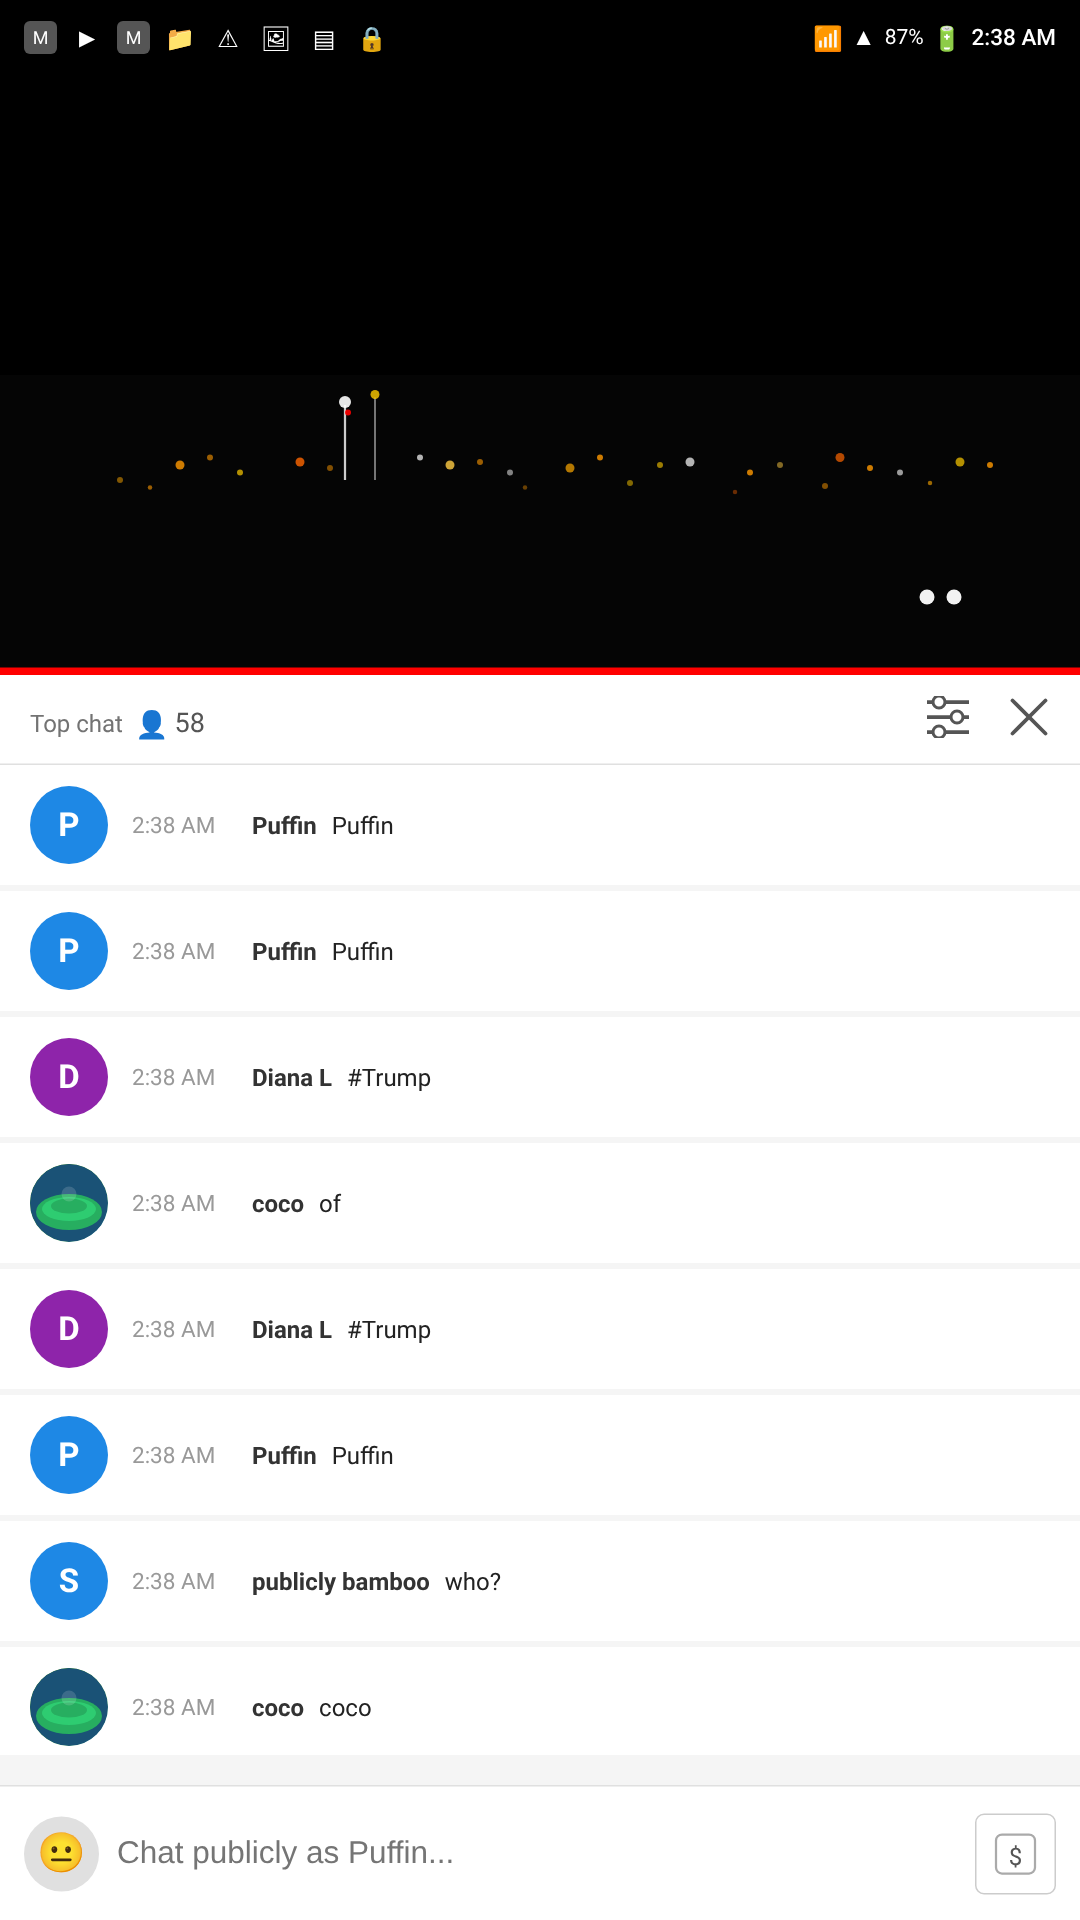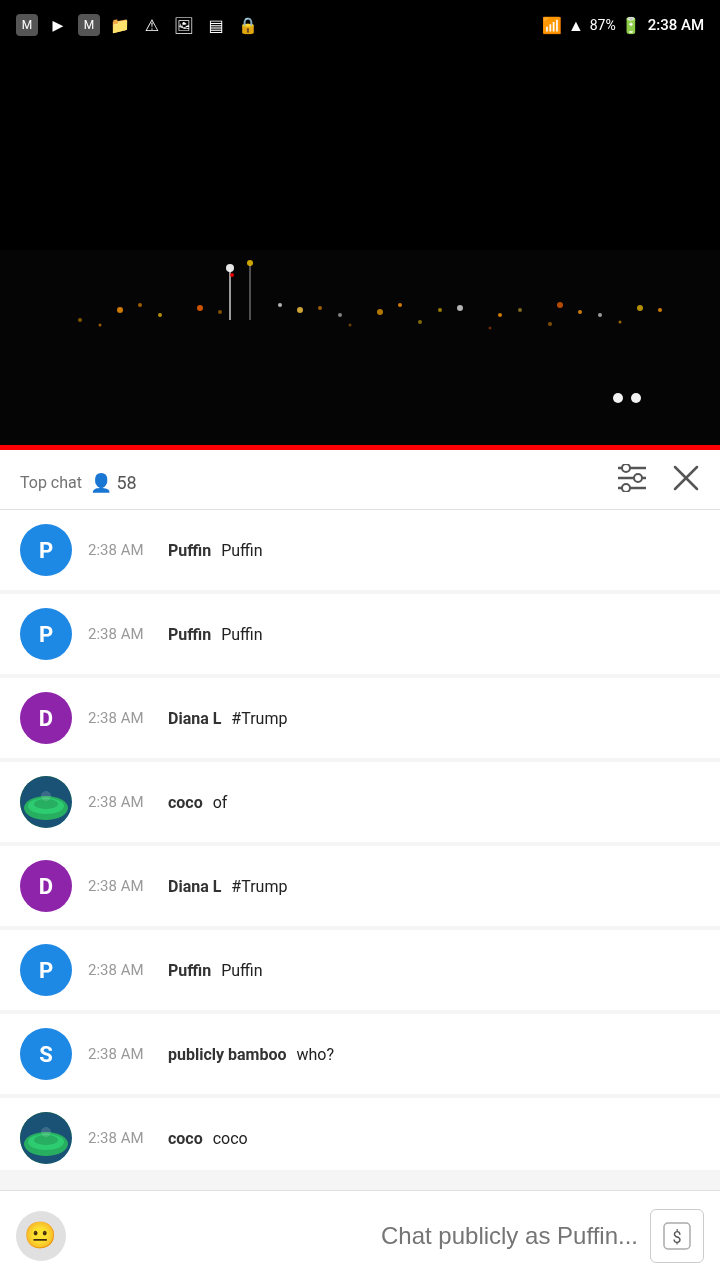--- a/index.html
+++ b/index.html
@@ -208,24 +208,23 @@
       justify-content: center;
       font-size: 26px;
       cursor: pointer;
       flex-shrink: 0;
     }
     .chat-input {
       flex: 1;
       height: 50px;
       border: none;
       background: transparent;
-      font-size: 24px;
+      font-size: 21px;
       color: #999;
       outline: none;
-      text-align: right;
     }
     .send-btn {
       width: 54px;
       height: 54px;
       border-radius: 6px;
       border: 1px solid #ccc;
       background: #fff;
       display: flex;
       align-items: center;
       justify-content: center;

